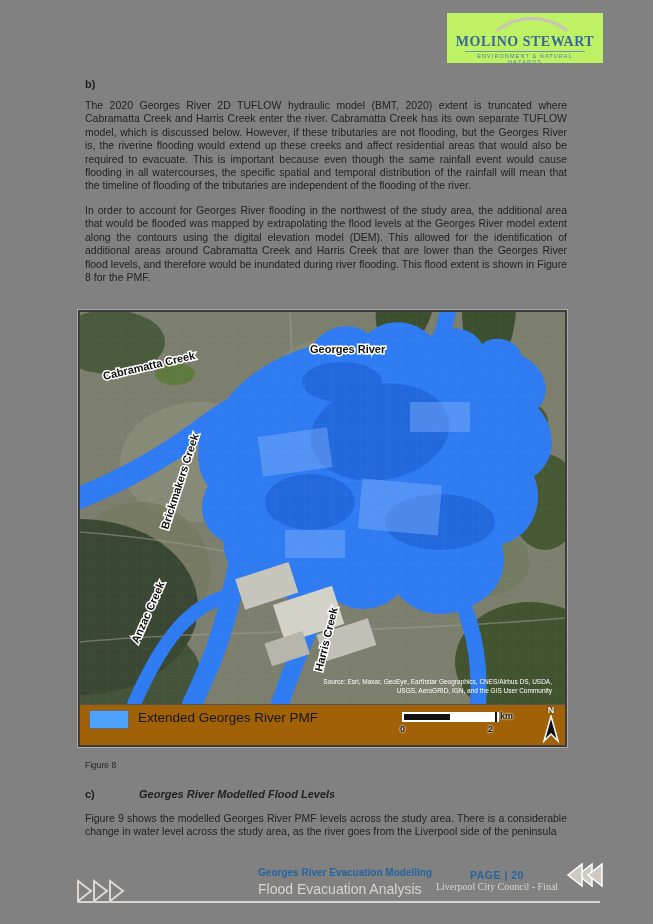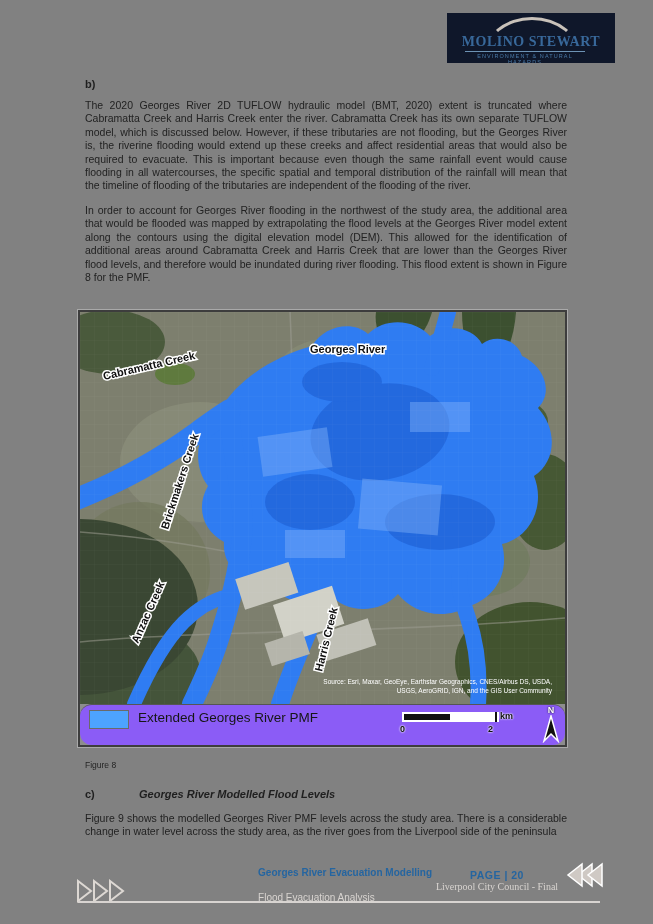--- a/index.html
+++ b/index.html
@@ -1,21 +1,21 @@
 <!DOCTYPE html>
 <html><head>
 <meta charset="utf-8">
 <style>
   html,body{margin:0;padding:0;}
   body{width:653px;height:924px;position:relative;background:#818181;
        font-family:"Liberation Sans", sans-serif;overflow:hidden;}
   .abs{position:absolute;}
 
   
-  .logo-box{left:447px;top:13px;width:168px;height:50px;background:#0f172a;
+  .logo-box{left:447px;top:13px;width:156px;height:50px;background:#bef264;
             overflow:hidden;}
   .logo-arc{position:absolute;left:36px;top:4px;width:92px;height:74px;
             border:3px solid #c9c2ba;border-radius:50%;
             border-left-color:transparent;border-right-color:transparent;
             border-bottom-color:transparent;}
   .logo-title{position:absolute;left:0;top:21px;width:100%;text-align:center;
               font-family:"Liberation Serif", serif;font-weight:bold;
               font-size:14px;letter-spacing:.5px;color:#38689a;}
   .logo-tagline{position:absolute;left:18px;top:38px;width:120px;text-align:center;
                 border-top:1px solid #6d93b5;padding-top:1px;
@@ -28,41 +28,41 @@
   .heading .htitle{font-style:italic;}
   .para{left:85px;width:482px;font-size:10.5px;line-height:13.4px;
         text-align:justify;color:#222222;}
   .caption{left:85px;width:482px;display:flex;font-size:8.5px;color:#242424;gap:7px;}
   .caption .clabel{width:54px;flex:0 0 54px;}
 
   
   .figure{left:78px;top:310px;width:485px;border:2px solid #3d3d3d;
           box-shadow:0 0 0 1px #a9a9a9;background:#8d8d8d;}
   .map-imagery{display:block;width:485px;height:392px;}
-  .legend-strip{position:relative;width:485px;height:40px;background:#8b5cf6;
-                border-top:1px solid #555;border-radius:12px;}
+  .legend-strip{position:relative;width:485px;height:40px;background:#a16207;
+                border-top:1px solid #555;}
   .legend-swatch{position:absolute;left:9px;top:5px;width:38px;height:17px;
                  background:#4da3ff;border:1px solid #6a6a6a;}
   .legend-label{position:absolute;left:58px;top:5px;font-size:13.5px;color:#161616;}
   .scalebar{position:absolute;left:322px;top:7px;width:93px;height:6px;
             border:2px solid #ffffff;background:#ffffff;}
   .scalebar .black-half{position:absolute;left:0;top:0;width:46px;height:6px;background:#111;}
   .scalebar .end-tick{position:absolute;right:0;top:-2px;width:2px;height:10px;background:#111;}
   .scale-num{position:absolute;top:19px;font-size:9px;font-weight:bold;color:#111;
              text-shadow:0 0 2px #fff,0 0 2px #fff;}
   .scale-unit{position:absolute;left:420px;top:6px;font-size:9px;font-weight:bold;color:#111;
               text-shadow:0 0 2px #fff,0 0 2px #fff;}
   .north{position:absolute;left:462px;top:1px;width:18px;height:38px;text-align:center;}
   .north .n-letter{font-size:9px;font-weight:bold;color:#fff;
                    text-shadow:0 0 2px #000;line-height:9px;}
 
   
   .footer-center{right:221px;top:867px;text-align:left;}
   .footer-center .line1{font-size:10px;font-weight:bold;color:#2565a0;}
-  .footer-center .line2{font-size:10px;color:#d8d4d0;margin-top:14px;}
+  .footer-center .line2{font-size:14px;color:#d8d4d0;margin-top:3px;}
   .footer-right{left:426px;top:869px;width:142px;text-align:center;}
   .footer-right .pageno{font-size:10.5px;font-weight:bold;color:#2565a0;letter-spacing:.5px;}
   .footer-right .line2{font-size:10px;color:#d8d4d0;margin-top:0;font-family:Liberation Serif, serif;}
   .footer-line{left:78px;top:901px;width:522px;height:2px;background:#d8d4d1;}
   .arrows-left{left:76px;top:879px;}
   .arrows-right{left:562px;top:861px;}
 </style>
 </head>
 <body>
 

